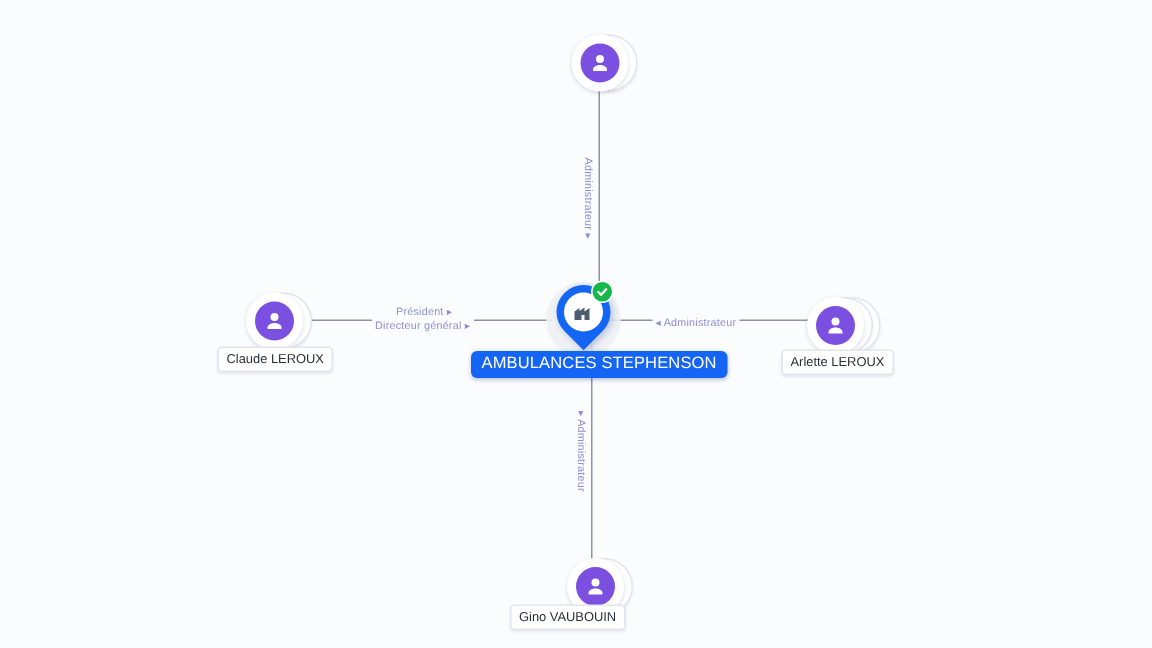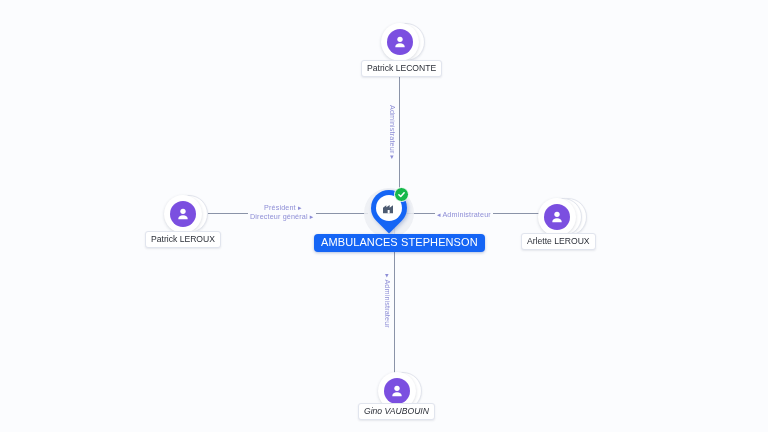--- a/index.html
+++ b/index.html
@@ -186,34 +186,33 @@
     <div class="stack-ring s2"></div>
     <div class="person-disc">
       <div class="person-inner">
         <svg viewBox="0 0 24 24" fill="#ffffff" aria-hidden="true">
           <circle cx="12" cy="8" r="4"></circle>
           <path d="M12 14c-4.2 0-7 2.2-7 4.6V20h14v-1.4c0-2.4-2.8-4.6-7-4.6z"></path>
         </svg>
       </div>
     </div>
   </div>
-  <div class="name-chip" style="left:361px; top:60px;">Patrick LECONTE</div>
 
   <div class="person-node" style="left:164px; top:195px;">
     <div class="stack-ring s2"></div>
     <div class="person-disc">
       <div class="person-inner">
         <svg viewBox="0 0 24 24" fill="#ffffff" aria-hidden="true">
           <circle cx="12" cy="8" r="4"></circle>
           <path d="M12 14c-4.2 0-7 2.2-7 4.6V20h14v-1.4c0-2.4-2.8-4.6-7-4.6z"></path>
         </svg>
       </div>
     </div>
   </div>
-  <div class="name-chip" style="left:145px; top:231px;">Patrick LEROUX</div>
+  <div class="name-chip" style="left:145px; top:231px;">Claude LEROUX</div>
 
   <div class="person-node" style="left:538px; top:198px;">
     <div class="stack-ring s3"></div>
     <div class="stack-ring s2"></div>
     <div class="person-disc">
       <div class="person-inner">
         <svg viewBox="0 0 24 24" fill="#ffffff" aria-hidden="true">
           <circle cx="12" cy="8" r="4"></circle>
           <path d="M12 14c-4.2 0-7 2.2-7 4.6V20h14v-1.4c0-2.4-2.8-4.6-7-4.6z"></path>
         </svg>
@@ -226,21 +225,21 @@
     <div class="stack-ring s2"></div>
     <div class="person-disc">
       <div class="person-inner">
         <svg viewBox="0 0 24 24" fill="#ffffff" aria-hidden="true">
           <circle cx="12" cy="8" r="4"></circle>
           <path d="M12 14c-4.2 0-7 2.2-7 4.6V20h14v-1.4c0-2.4-2.8-4.6-7-4.6z"></path>
         </svg>
       </div>
     </div>
   </div>
-  <div class="name-chip" style="left:358px; top:403px;font-style:italic;">Gino VAUBOUIN</div>
+  <div class="name-chip" style="left:340px; top:403px;">Gino VAUBOUIN</div>
 
   <div id="company-node" style="left:360px; top:186px;">
     <div class="pin-halo"></div>
     <div class="pin-shape"></div>
     <div class="pin-hole">
       <svg viewBox="0 0 24 24" fill="#3b4a63" aria-hidden="true">
         <path d="M3 20V11.5l5-3.6V11l5-3.6v4.1l5-3.6V20H3z" opacity=".9"></path>
         <rect x="10" y="15" width="3" height="5" fill="#ffffff"></rect>
       </svg>
     </div>

